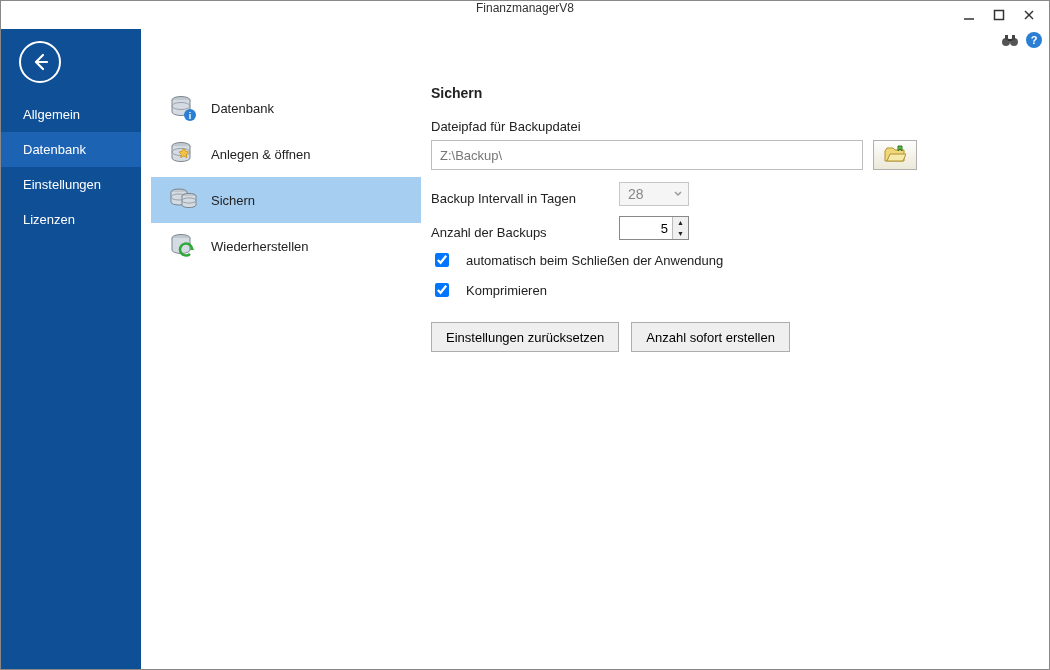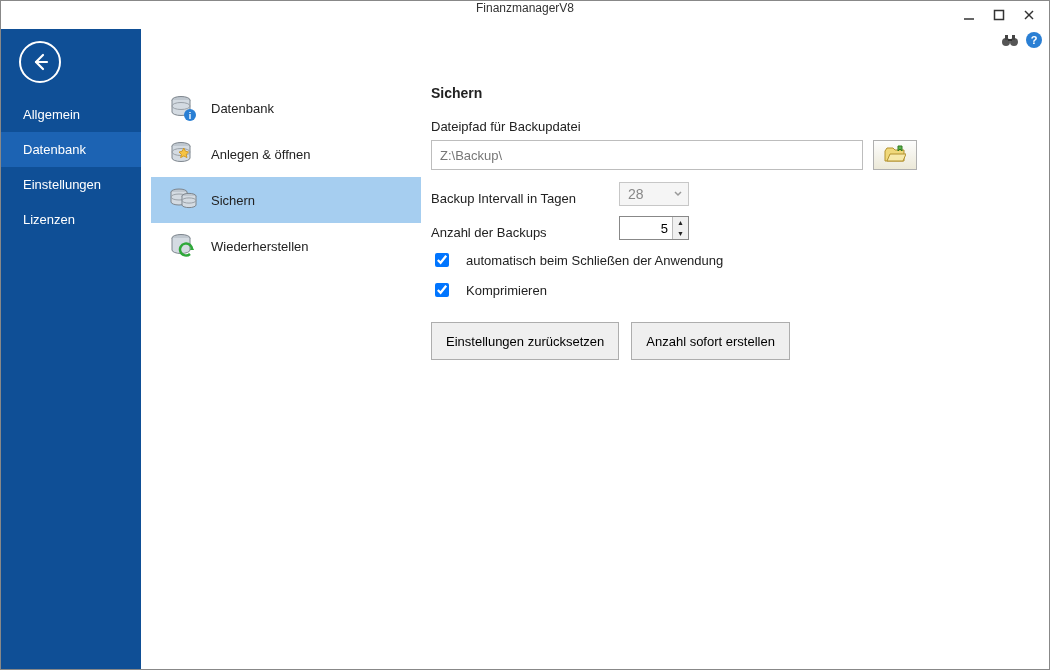--- a/index.html
+++ b/index.html
@@ -36,21 +36,21 @@
   .pair-row { display:flex; align-items:flex-end; gap:18px; margin-bottom:10px; }
   .pair-label { width:170px; font-size:13px; }
   .select { width:70px; height:24px; border:1px solid #c7c7c7; background:#f5f5f5; color:#888; font-size:14px; padding-left:8px; display:flex; align-items:center; justify-content:space-between; padding-right:6px; }
   .spinner { width:70px; height:24px; border:1px solid #888; display:flex; align-items:stretch; }
   .spinner input { border:none; width:52px; text-align:right; padding-right:4px; font-size:13px; outline:none; }
   .spinner .arrows { width:16px; display:flex; flex-direction:column; border-left:1px solid #bbb; }
   .spinner .arr { flex:1; display:flex; align-items:center; justify-content:center; font-size:7px; background:#f0f0f0; cursor:pointer; }
   .cb-row { display:flex; align-items:center; gap:14px; margin-bottom:10px; font-size:13px; }
   .cb-row input { width:14px; height:14px; }
   .action-row { display:flex; gap:12px; margin-top:22px; }
-  .action-btn { height:38px; padding:0 14px; border:1px solid #adadad; background:#efefef; font-size:13px; cursor:pointer; }
+  .action-btn { height:30px; padding:0 14px; border:1px solid #adadad; background:#efefef; font-size:13px; cursor:pointer; }
 
 </style>
 </head>
 <body>
 
 <div class="titlebar">
   <span class="title-text">FinanzmanagerV8</span>
   <div class="winbtns">
     <div class="winbtn">
       <svg width="12" height="12" viewBox="0 0 12 12">

